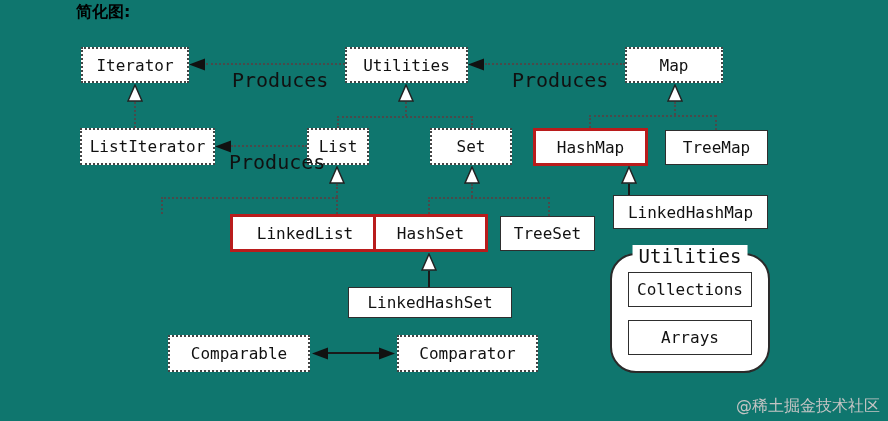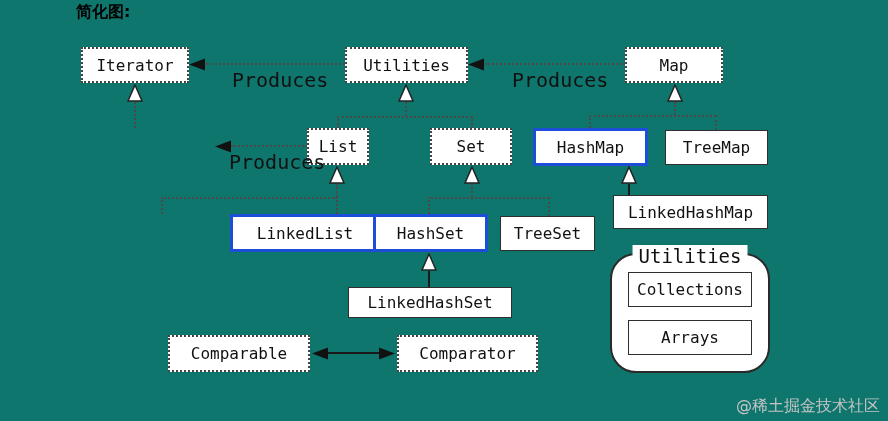--- a/index.html
+++ b/index.html
@@ -3,21 +3,21 @@
 <meta charset="utf-8">
 <style>
   html,body{margin:0;padding:0;background:#fff;}
   .stage{position:relative;width:888px;height:421px;background:#0f766e;overflow:hidden;
          font-family:"DejaVu Sans Mono","Liberation Mono",monospace;}
   .title{position:absolute;font-family:"DejaVu Sans","Liberation Sans",sans-serif;
          font-weight:bold;font-size:16px;color:#000;}
   .box{position:absolute;display:flex;align-items:center;justify-content:center;
        box-sizing:border-box;background:#fff;font-size:16px;color:#111;white-space:nowrap;}
   .b-dashed{border:2px dotted #444;}
-  .b-bold{border:3px solid #1d4ed8;}
+  .b-bold{border:3px solid #b91c1c;}
   .b-thin{border:1px solid #2e2e2e;}
   .dot-h{position:absolute;height:0;border-top:2px dotted #4a4a4a;}
   .dot-v{position:absolute;width:0;border-left:2px dotted #4a4a4a;}
   .sol-v{position:absolute;width:0;border-left:2px solid #1a1a1a;}
   .sol-h{position:absolute;height:0;border-top:2px solid #1a1a1a;}
   .glyph{position:absolute;line-height:0;}
   .produces{position:absolute;font-size:20px;color:#111;}
   .group{position:absolute;box-sizing:border-box;border:2px solid #2a2a2a;border-radius:26px;background:#fff;}
   .group-label{position:absolute;top:-10px;left:50%;transform:translateX(-50%);
                background:#fff;padding:0 6px;font-size:19px;color:#111;white-space:nowrap;}
@@ -71,20 +71,21 @@
   <span class="glyph" style="left:667px;top:84px;">
     <svg width="16" height="18" viewBox="0 0 16 18">
         <polygon points="8,1 15,17 1,17" fill="#fff" stroke="#222" stroke-width="1.5"></polygon>
       </svg>
   </span>
   <div class="dot-v" style="left:674px;top:102px;height:13px;"></div>
   <div class="dot-h" style="left:589px;top:115px;width:127px;"></div>
   <div class="dot-v" style="left:589px;top:115px;height:13px;"></div>
   <div class="dot-v" style="left:715px;top:115px;height:15px;"></div>
 
+  <div class="box b-dashed" style="left:80px;top:128px;width:135px;height:37px;">ListIterator</div>
   <div class="box b-dashed" style="left:307px;top:128px;width:62px;height:37px;">List</div>
   <div class="box b-dashed" style="left:430px;top:128px;width:82px;height:37px;">Set</div>
   <div class="box b-bold" style="left:533px;top:128px;width:115px;height:38px;">HashMap</div>
   <div class="box b-thin" style="left:665px;top:130px;width:103px;height:35px;">TreeMap</div>
 
   <span class="glyph" style="left:215px;top:140px;">
     <svg width="17" height="13" viewBox="0 0 17 13">
         <polygon points="0,6.5 16,0.5 16,12.5" fill="#111"></polygon>
       </svg>
   </span>

